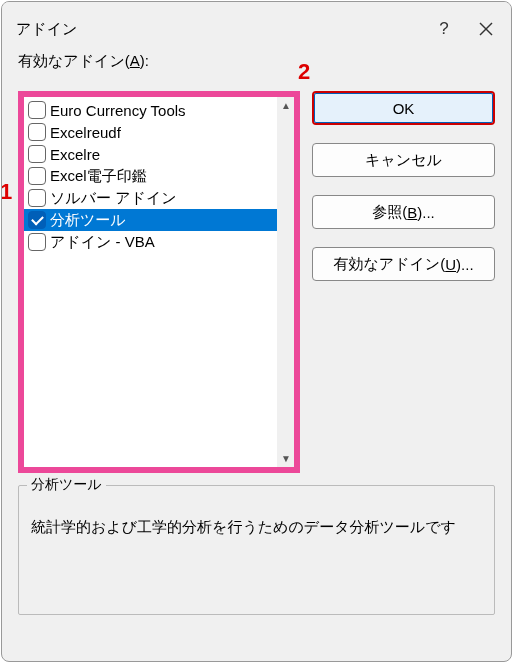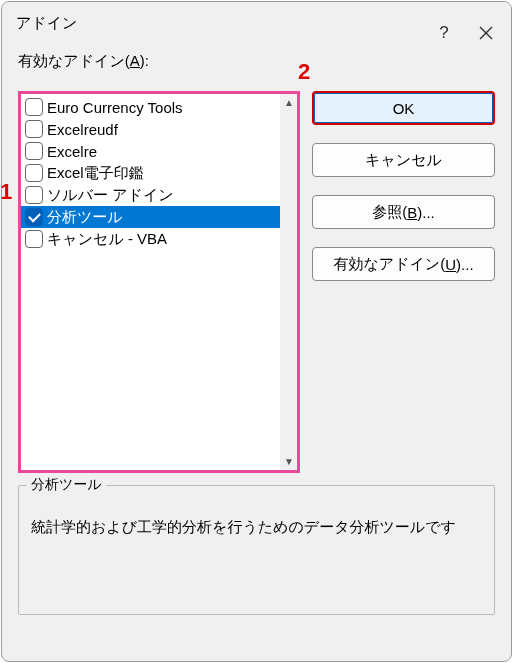--- a/index.html
+++ b/index.html
@@ -16,21 +16,21 @@
       border: 1px solid #999;
       border-radius: 8px;
       background: #f0f0f0;
       position: relative;
       overflow: hidden;
       margin: 1px;
     }
     .titlebar {
       height: 42px;
       display: flex;
-      align-items: flex-start;
+      align-items: center;
       padding: 12px 4px 0 14px;
       background: #f0f0f0;
     }
     .title {
       flex: 1;
       font-size: 15px;
     }
     .titlebar-btn {
       width: 42px;
       height: 38px;
@@ -55,21 +55,21 @@
       align-items: flex-start;
     }
     .list-wrap {
       position: relative;
       width: 282px;
     }
     .listbox {
       width: 282px;
       height: 382px;
       background: #fff;
-      border: 3px solid #ec4899;
+      border: 6px solid #ec4899;
       overflow: hidden;
       position: relative;
       display: flex;
     }
     .list-inner {
       flex: 1;
       padding-top: 2px;
     }
     .list-scrollbar {
       width: 17px;
@@ -226,21 +226,21 @@
               <div class="list-item">
                 <div class="checkbox"></div>
                 <span>ソルバー アドイン</span>
               </div>
               <div class="list-item selected">
                 <div class="checkbox checked"></div>
                 <span>分析ツール</span>
               </div>
               <div class="list-item">
                 <div class="checkbox"></div>
-                <span>キャンセル - VBA</span>
+                <span>アドイン - VBA</span>
               </div>
             </div>
           <div class="list-scrollbar">
             <div class="scroll-arrow">▲</div>
             <div class="scroll-arrow">▼</div>
           </div>
         </div>
       </div>
 
       <div class="btn-col">

